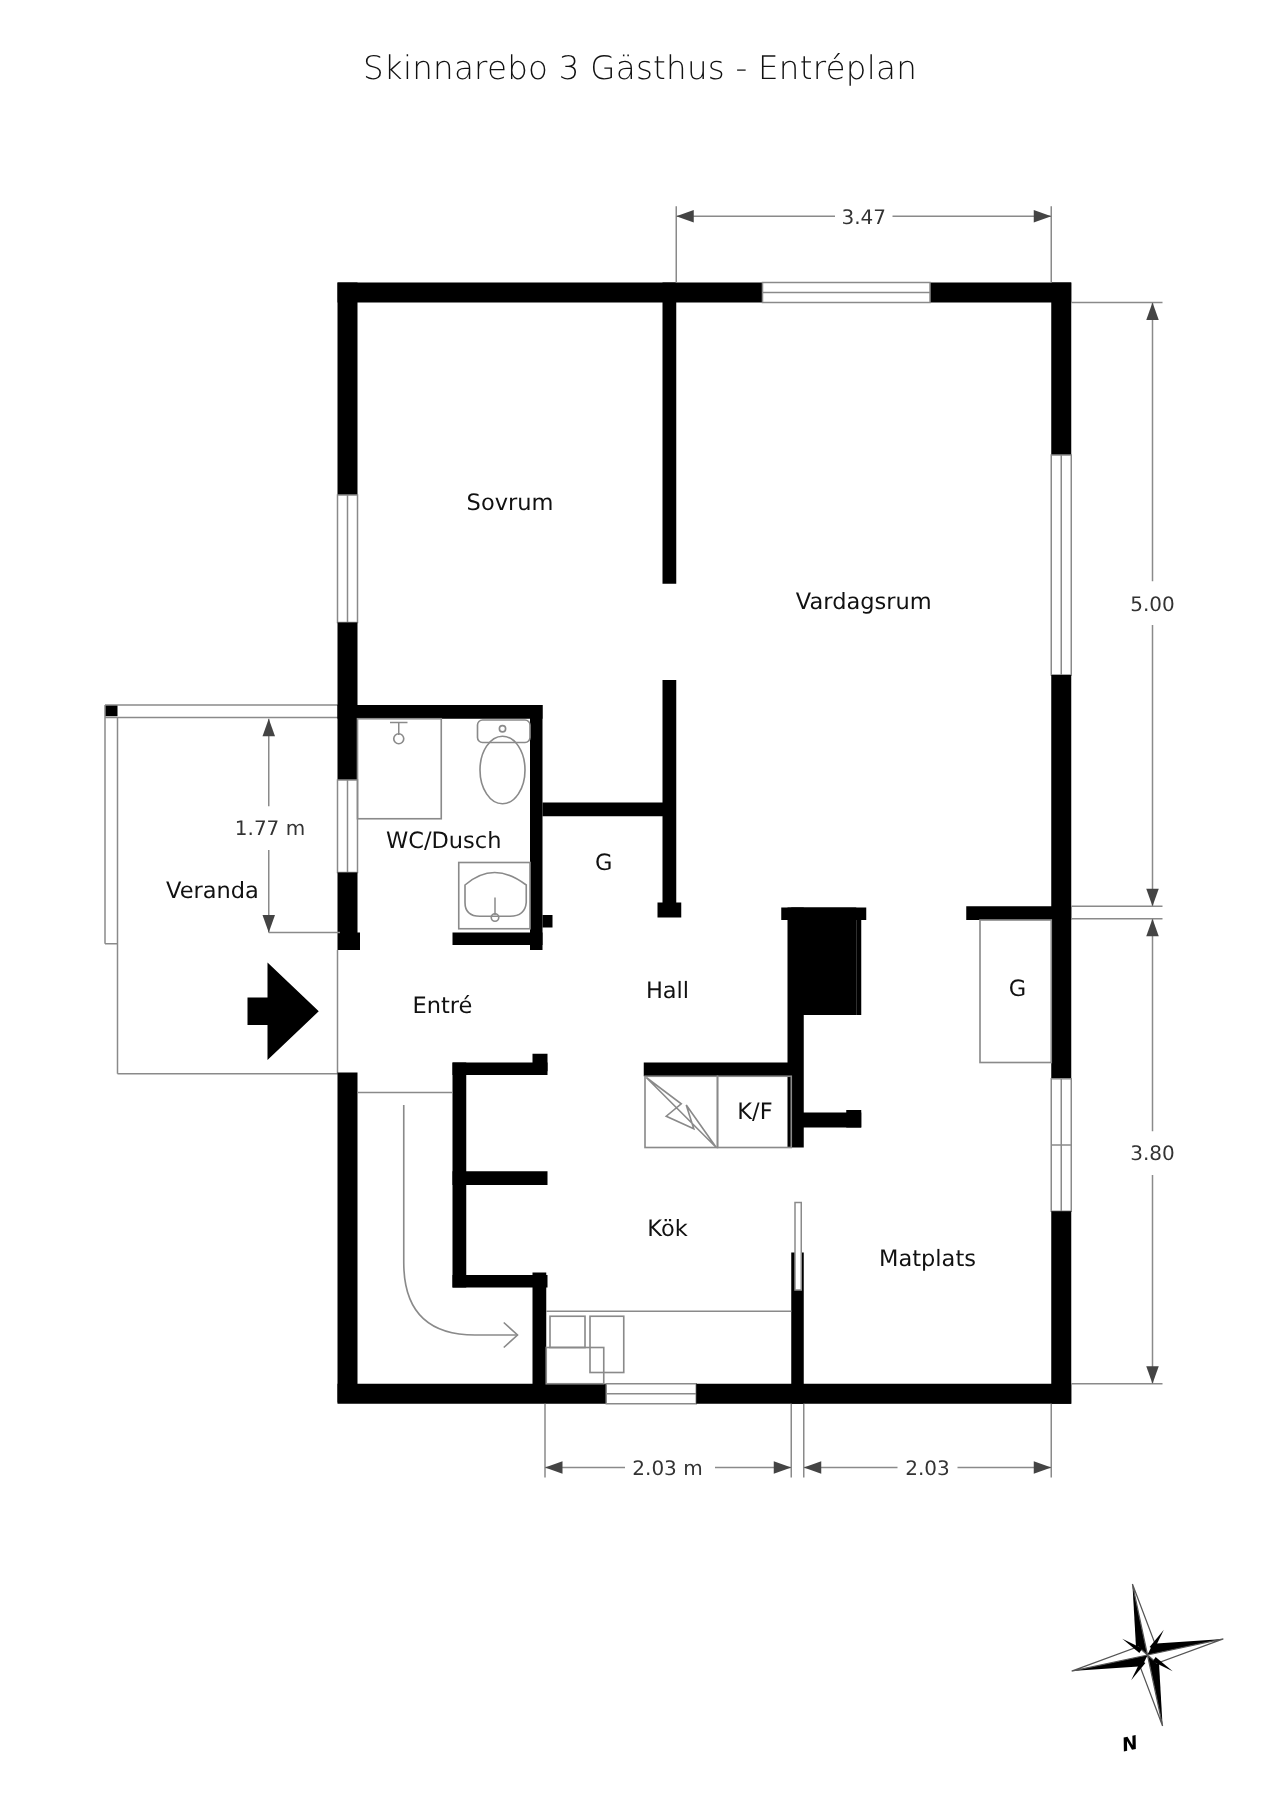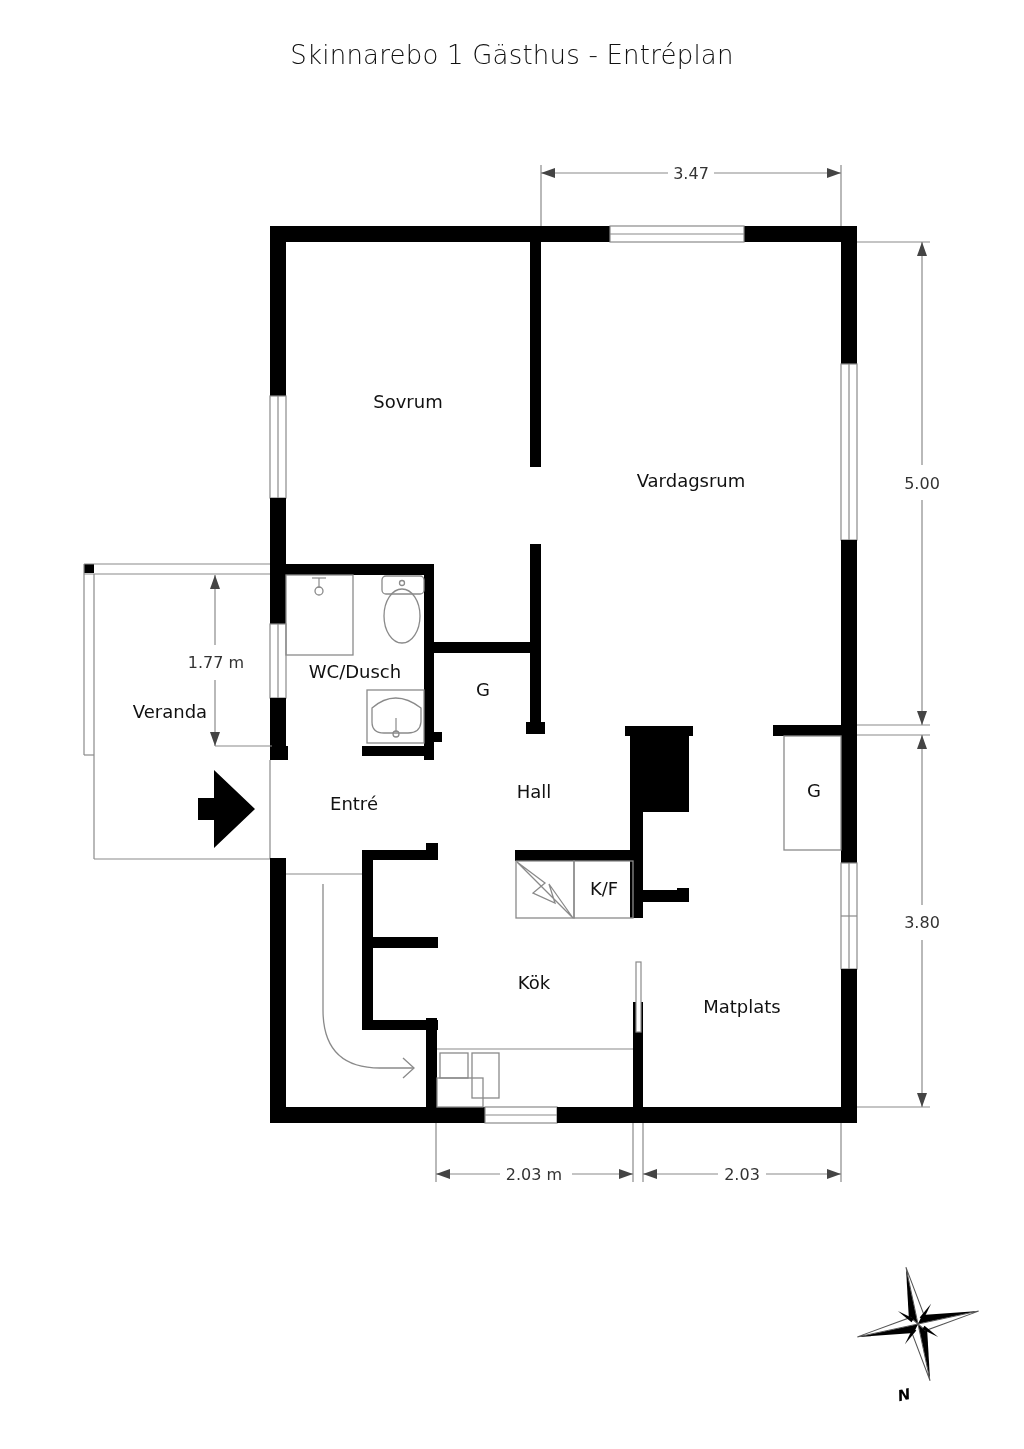--- a/index.html
+++ b/index.html
@@ -12,21 +12,21 @@
   .dim { font-family: "DejaVu Sans", sans-serif; font-size: 16px; fill: #333; }
   .wall { fill: #000; }
   .thin { fill: none; stroke: #8a8a8a; stroke-width: 1.3; }
   .win { fill: #fff; stroke: #8a8a8a; stroke-width: 1.2; }
   .dline { stroke: #8a8a8a; stroke-width: 1.2; }
   .arrowhead { fill: #444; }
 </style>
 </head>
 <body>
 
-<div class="title">Skinnarebo 1 Gästhus - Entréplan</div>
+<div class="title">Skinnarebo 3 Gästhus - Entréplan</div>
 
 <svg width="1024" height="1449" viewBox="0 0 1024 1449">
 
   <g>
     <rect x="84" y="564" width="10" height="9" class="wall"></rect>
     <line x1="84" y1="564" x2="272" y2="564" class="dline"></line>
     <line x1="84" y1="574" x2="272" y2="574" class="dline"></line>
     <line x1="84" y1="564" x2="84" y2="755" class="dline"></line>
     <line x1="94" y1="574" x2="94" y2="859" class="dline"></line>
     <line x1="84" y1="755" x2="94" y2="755" class="dline"></line>

